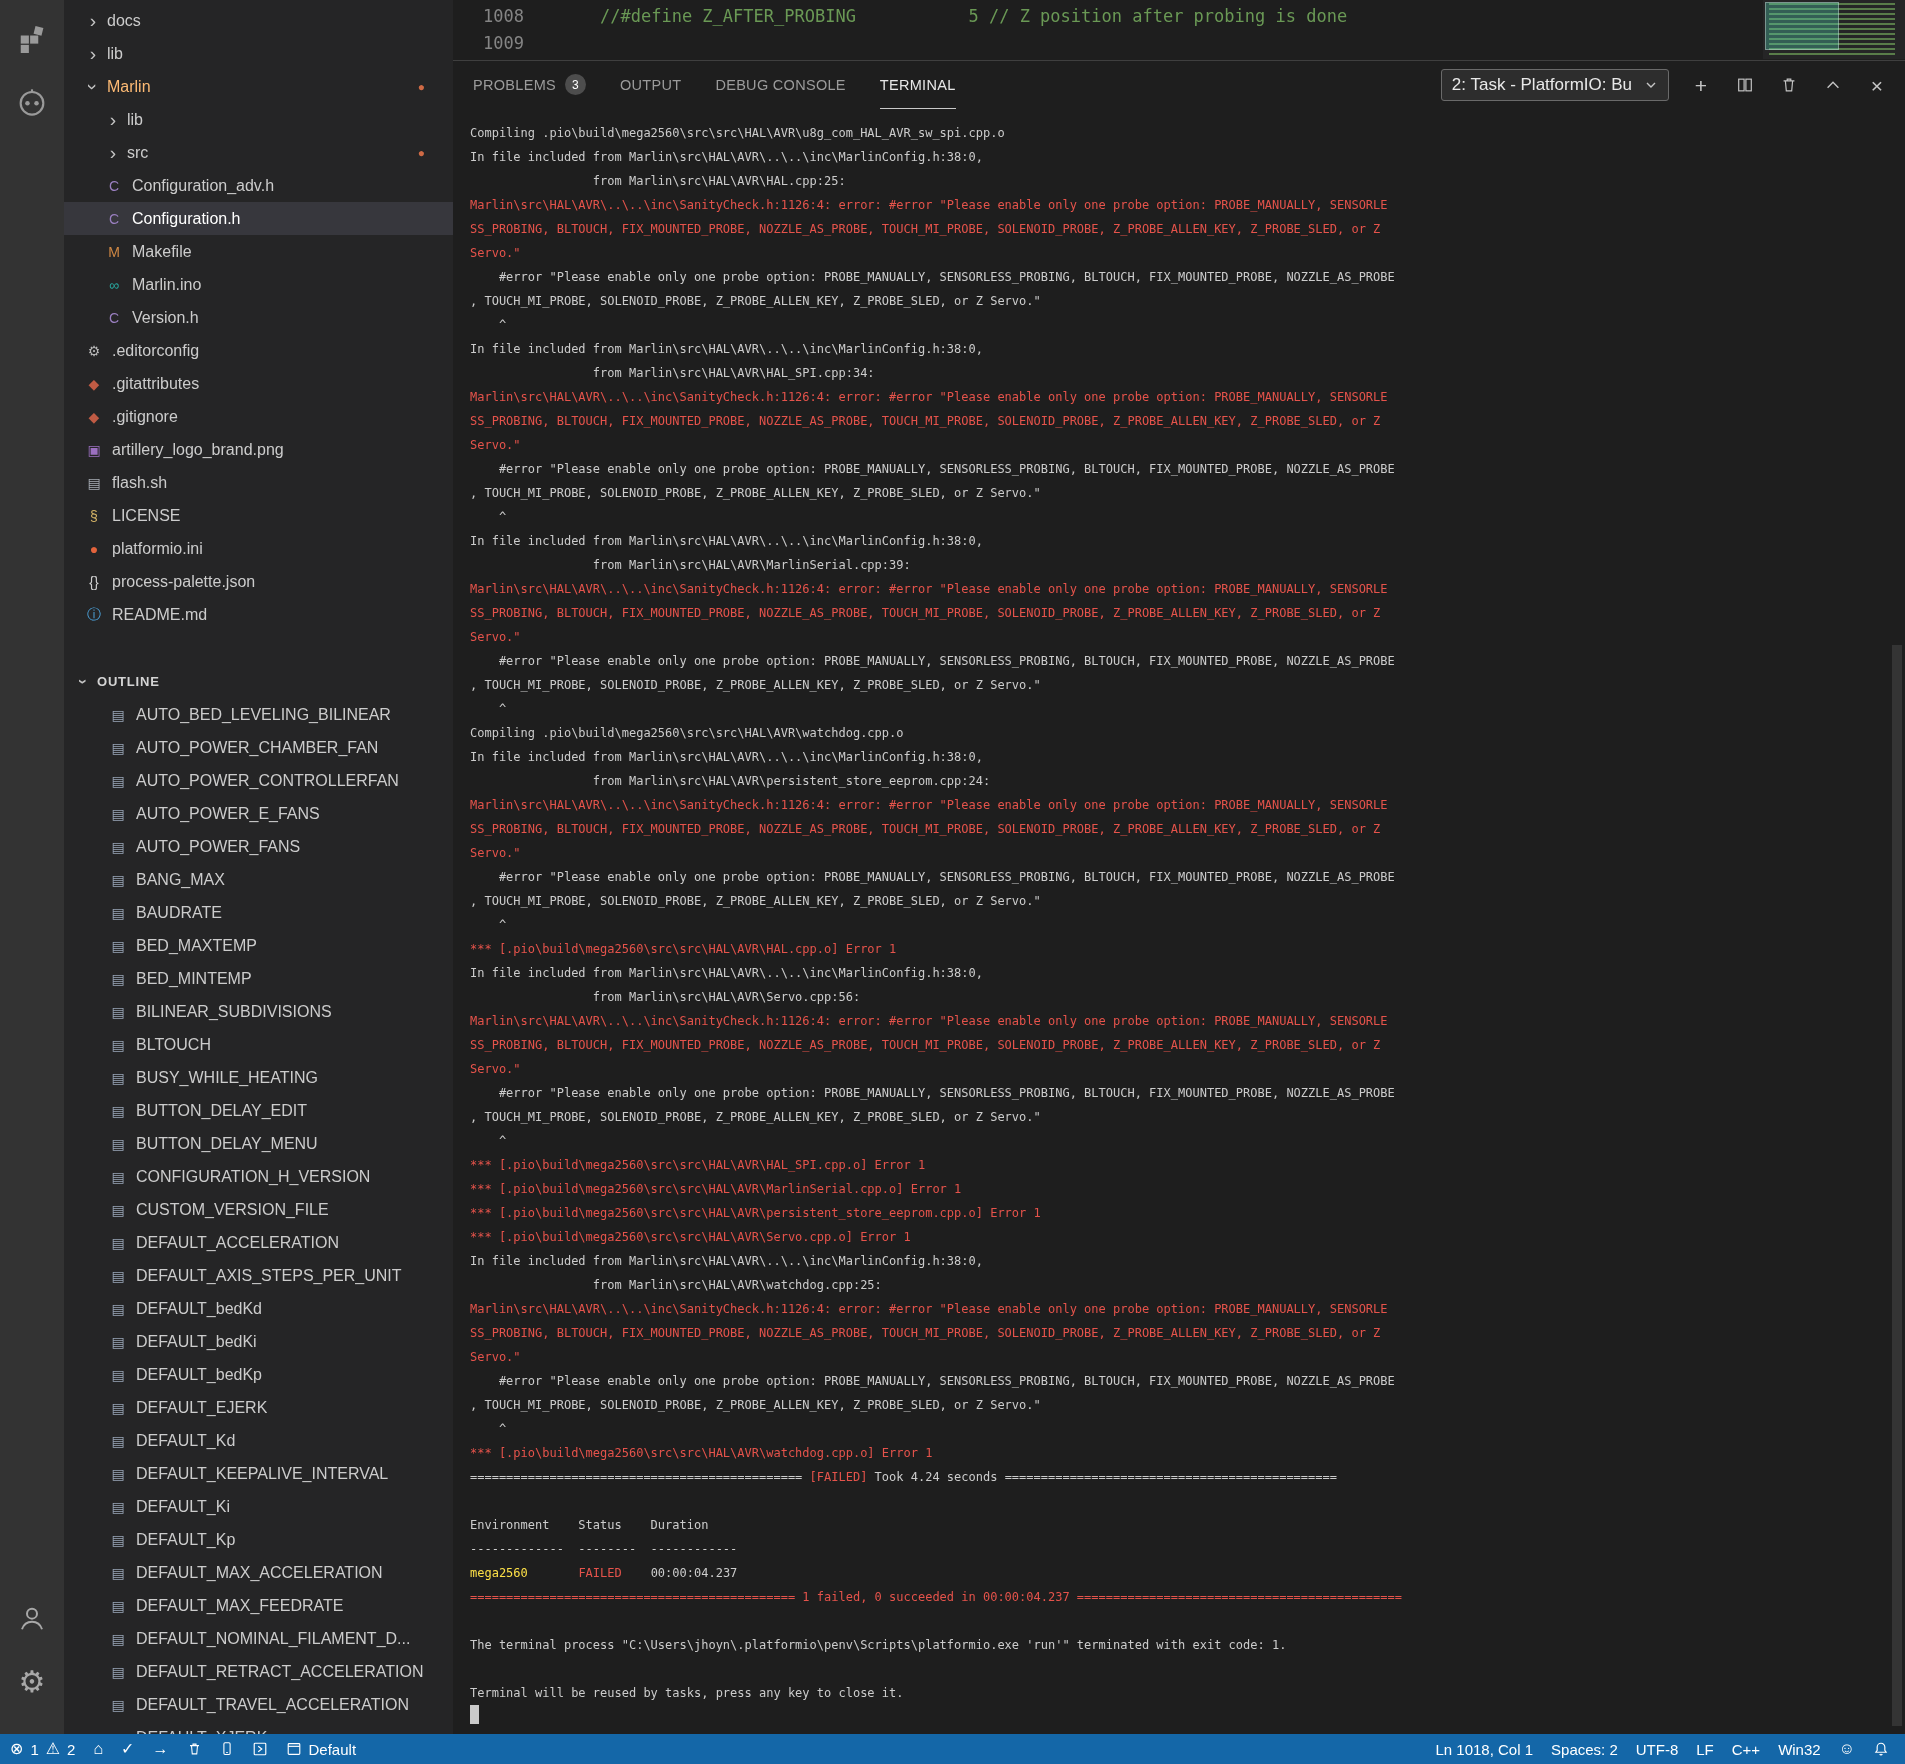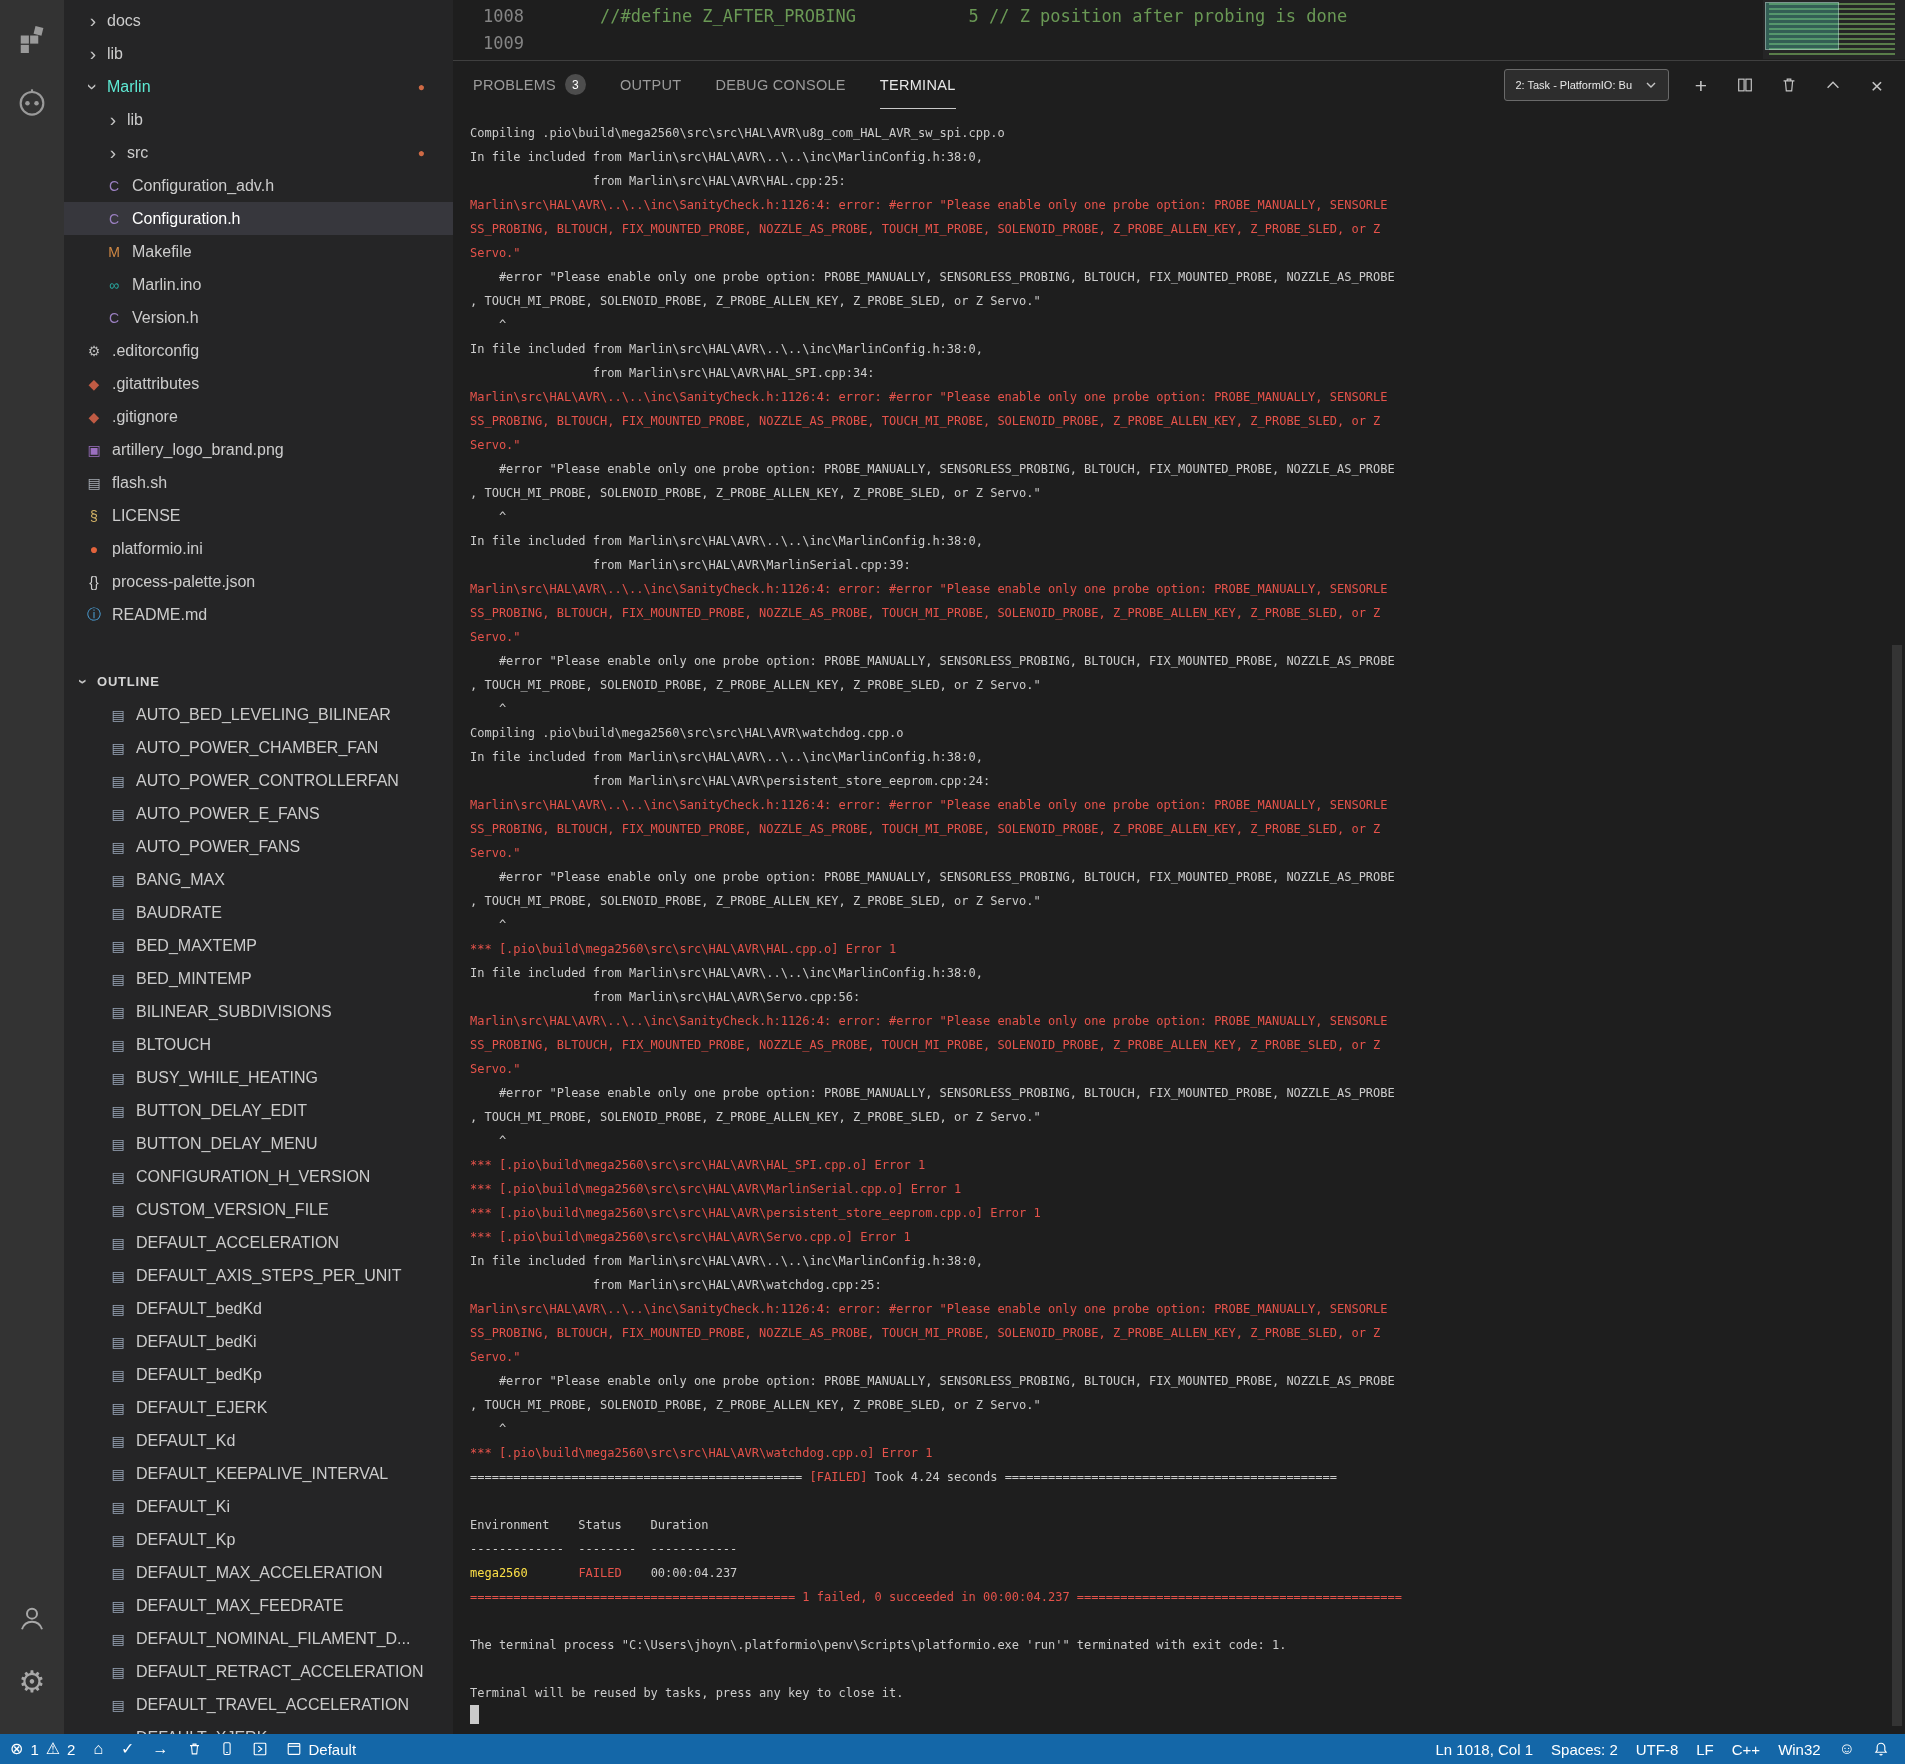--- a/index.html
+++ b/index.html
@@ -40,21 +40,21 @@
   .mm-rows { position:absolute; left:6px; right:10px; top:3px; bottom:3px; background:repeating-linear-gradient(180deg, rgba(106,153,85,0.75) 0 2px, rgba(30,30,30,0) 2px 5px); }
   .mm-view { position:absolute; left:2px; top:2px; width:74px; height:48px; background:rgba(78,201,176,0.35); border:1px solid rgba(255,255,255,0.35); }
 
   
   .panel { flex:1; min-height:0; display:flex; flex-direction:column; position:relative; border-top:1px solid #3f3f3f; }
   .phead { height:48px; flex:none; display:flex; align-items:center; padding:0 16px 0 20px; }
   .ptab { height:100%; display:flex; align-items:center; gap:9px; margin-right:34px; font-size:14.5px; letter-spacing:0.3px; color:#9b9b9b; border-bottom:1.5px solid transparent; cursor:pointer; }
   .ptab.active { color:#e7e7e7; border-bottom-color:#c9c9c9; }
   .badge { width:21px; height:21px; border-radius:50%; background:#4d4d4d; color:#ffffff; font-size:12px; display:flex; align-items:center; justify-content:center; }
   .pactions { margin-left:auto; display:flex; align-items:center; gap:20px; }
-  .picker { display:flex; align-items:center; gap:12px; height:32px; padding:0 10px; background:#2d2d2d; border:1px solid #6a6a6a; border-radius:3px; font-size:11px; color:#e8e8e8; cursor:pointer; }
+  .picker { display:flex; align-items:center; gap:12px; height:32px; padding:0 10px; background:#2d2d2d; border:1px solid #6a6a6a; border-radius:3px; font-size:17px; color:#e8e8e8; cursor:pointer; }
   .pbtn { width:24px; height:24px; display:flex; align-items:center; justify-content:center; color:#c5c5c5; cursor:pointer; font-size:21px; line-height:1; }
   .terminal { flex:1; min-height:0; overflow:hidden; padding:12px 6px 0 17px; font-family:"DejaVu Sans Mono", monospace; font-size:12px; line-height:24px; }
   .tl { white-space:pre; height:24px; }
   .c-fg { color:#cccccc; } .c-red { color:#e5534b; } .c-cyan { color:#fde047; }
   .cursor { display:inline-block; width:9px; height:19px; background:#c9c9c9; vertical-align:text-bottom; }
   .term-scroll { position:absolute; right:3px; top:584px; bottom:8px; width:10px; background:rgba(121,121,121,0.25); cursor:pointer; }
 
   
   .status { height:30px; flex:none; background:#1467a8; color:#ffffff; display:flex; align-items:center; justify-content:space-between; padding:0 16px 0 10px; font-size:15px; }
   .sgrp { display:flex; align-items:center; gap:18px; height:100%; }
@@ -103,21 +103,21 @@
           <div class="row" style="padding-left: 20px;">
             <span class="chev">›</span>
             <span class="label">docs</span>
           </div>
           <div class="row" style="padding-left: 20px;">
             <span class="chev">›</span>
             <span class="label">lib</span>
           </div>
           <div class="row" style="padding-left: 20px;">
             <span class="chev open">›</span>
-            <span class="label" style="color: #5eead4;">Marlin</span>
+            <span class="label" style="color: #fdba74;">Marlin</span>
             <span class="dot">●</span>
           </div>
           <div class="row" style="padding-left: 40px;">
             <span class="chev">›</span>
             <span class="label">lib</span>
           </div>
           <div class="row" style="padding-left: 40px;">
             <span class="chev">›</span>
             <span class="label">src</span>
             <span class="dot">●</span>

